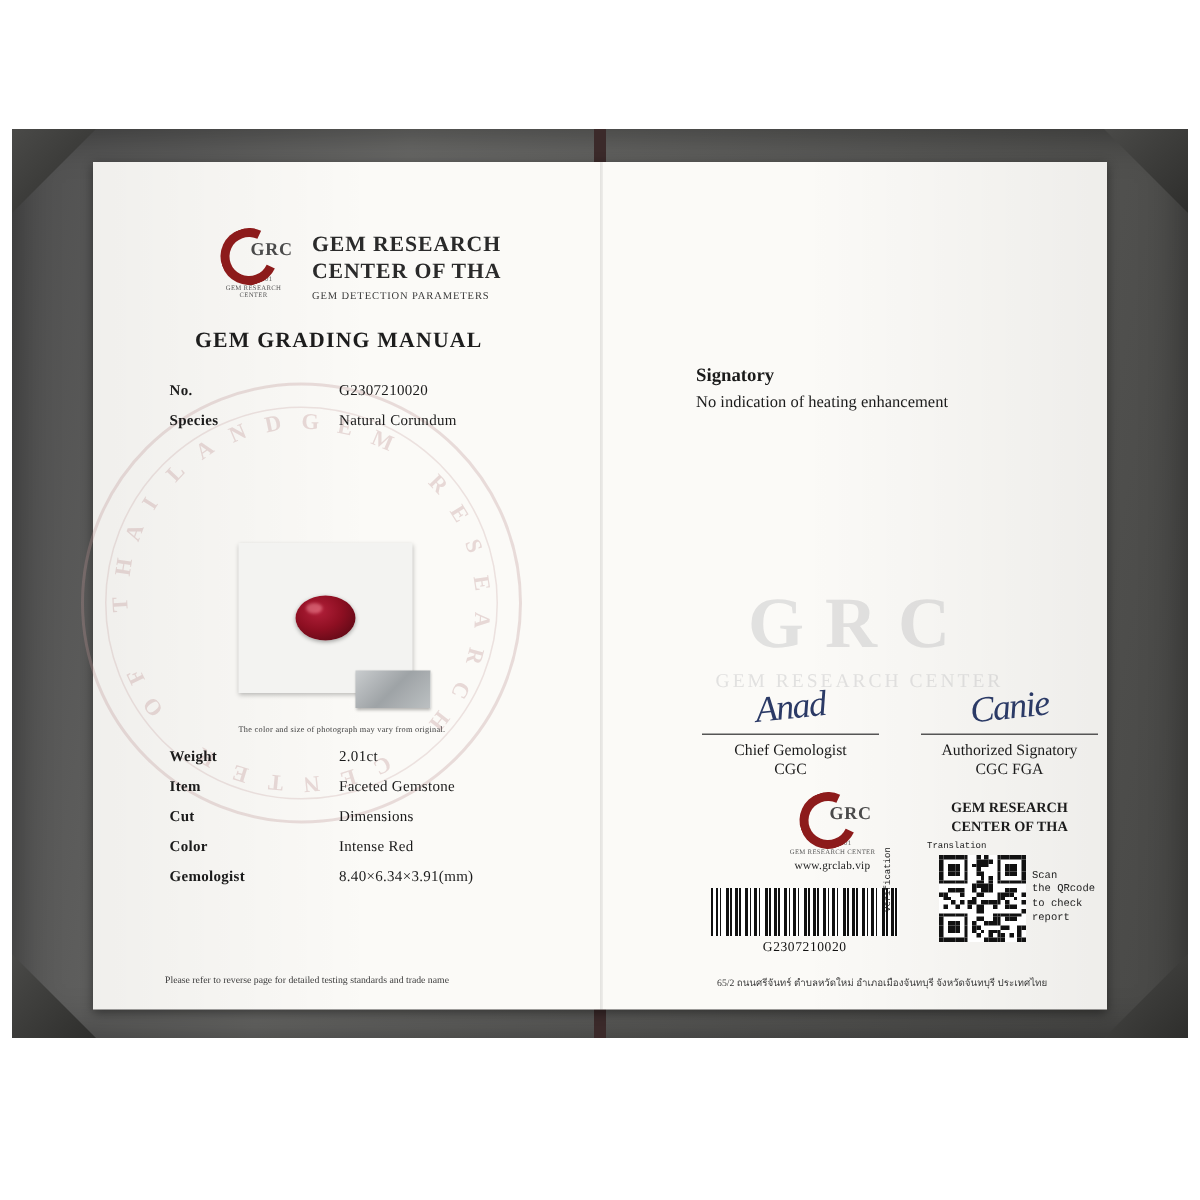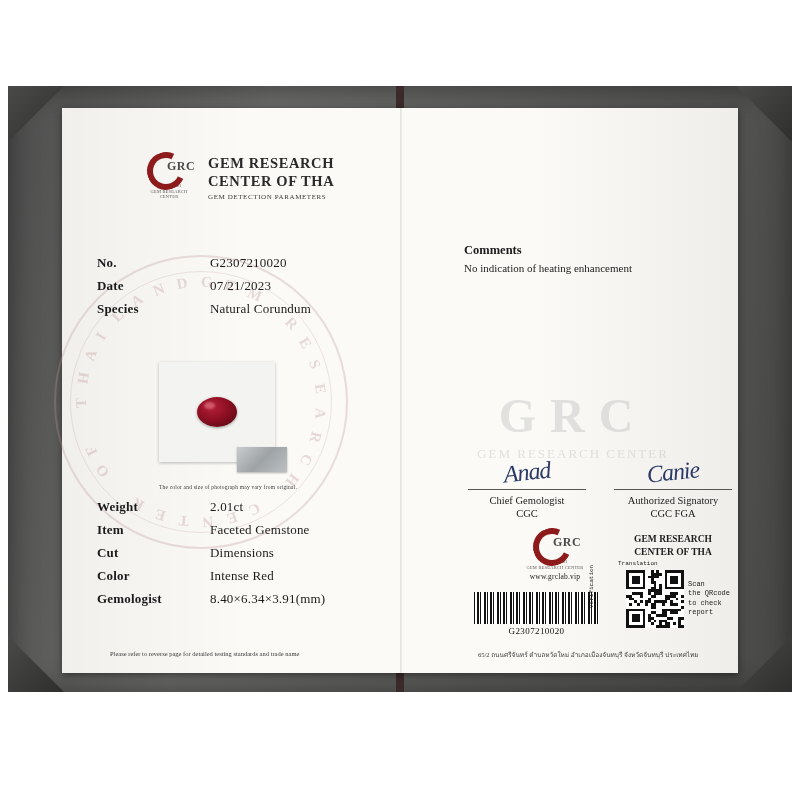--- a/index.html
+++ b/index.html
@@ -211,24 +211,25 @@
     width: 290px;
   }
   .fields-bottom {
     position: absolute;
     left: 97px;
     top: 500px;
     width: 290px;
   }
   .frow {
     display: flex;
-    font-size: 13px;
+    font-size: 10px;
     color: #1b1b1b;
     line-height: 1.0;
     margin-bottom: 10px;
+    margin-left: 16px;
   }
   .fkey {
     width: 113px;
     font-weight: bold;
     letter-spacing: 0.2px;
   }
   .fval {
     flex: 1;
     letter-spacing: 0.2px;
   }
@@ -539,31 +540,28 @@
       <div class="logo-since">SINCE 2001</div>
       <div class="logo-sub">GEM RESEARCH CENTER</div>
     </div>
     <div class="header-titles">
       <div class="h-line1">GEM RESEARCH</div>
       <div class="h-line2">CENTER OF THA</div>
       <div class="h-line3">GEM DETECTION PARAMETERS</div>
     </div>
   </div>
 
+  <div class="manual-title">GEM GRADING MANUAL</div>
 
   <div class="fields-top" id="fields-top">
       <div class="frow">
         <div class="fkey">No.</div>
         <div class="fval">G2307210020</div>
       </div>
       <div class="frow">
-        <div class="fkey">Date</div>
-        <div class="fval">07/21/2023</div>
-      </div>
-      <div class="frow">
         <div class="fkey">Species</div>
         <div class="fval">Natural Corundum</div>
       </div>
     </div>
 
   <div class="photo-box">
     <div class="gem"></div>
   </div>
   <div class="scale-chip"></div>
   <div class="photo-note">The color and size of photograph may vary from original.</div>
@@ -584,21 +582,21 @@
       <div class="frow">
         <div class="fkey">Color</div>
         <div class="fval">Intense Red</div>
       </div>
       <div class="frow">
         <div class="fkey">Gemologist</div>
         <div class="fval">8.40×6.34×3.91(mm)</div>
       </div>
     </div>
 
-  <div class="comments-title">Comments</div>
+  <div class="comments-title">Signatory</div>
   <div class="comments-text">No indication of heating enhancement</div>
 
   <div class="sig-block sig-left">
     <div class="sig-mark">Anad</div>
     <div class="sig-rule"></div>
     <div class="sig-name">Chief Gemologist</div>
     <div class="sig-name">CGC</div>
   </div>
 
   <div class="sig-block sig-right">

